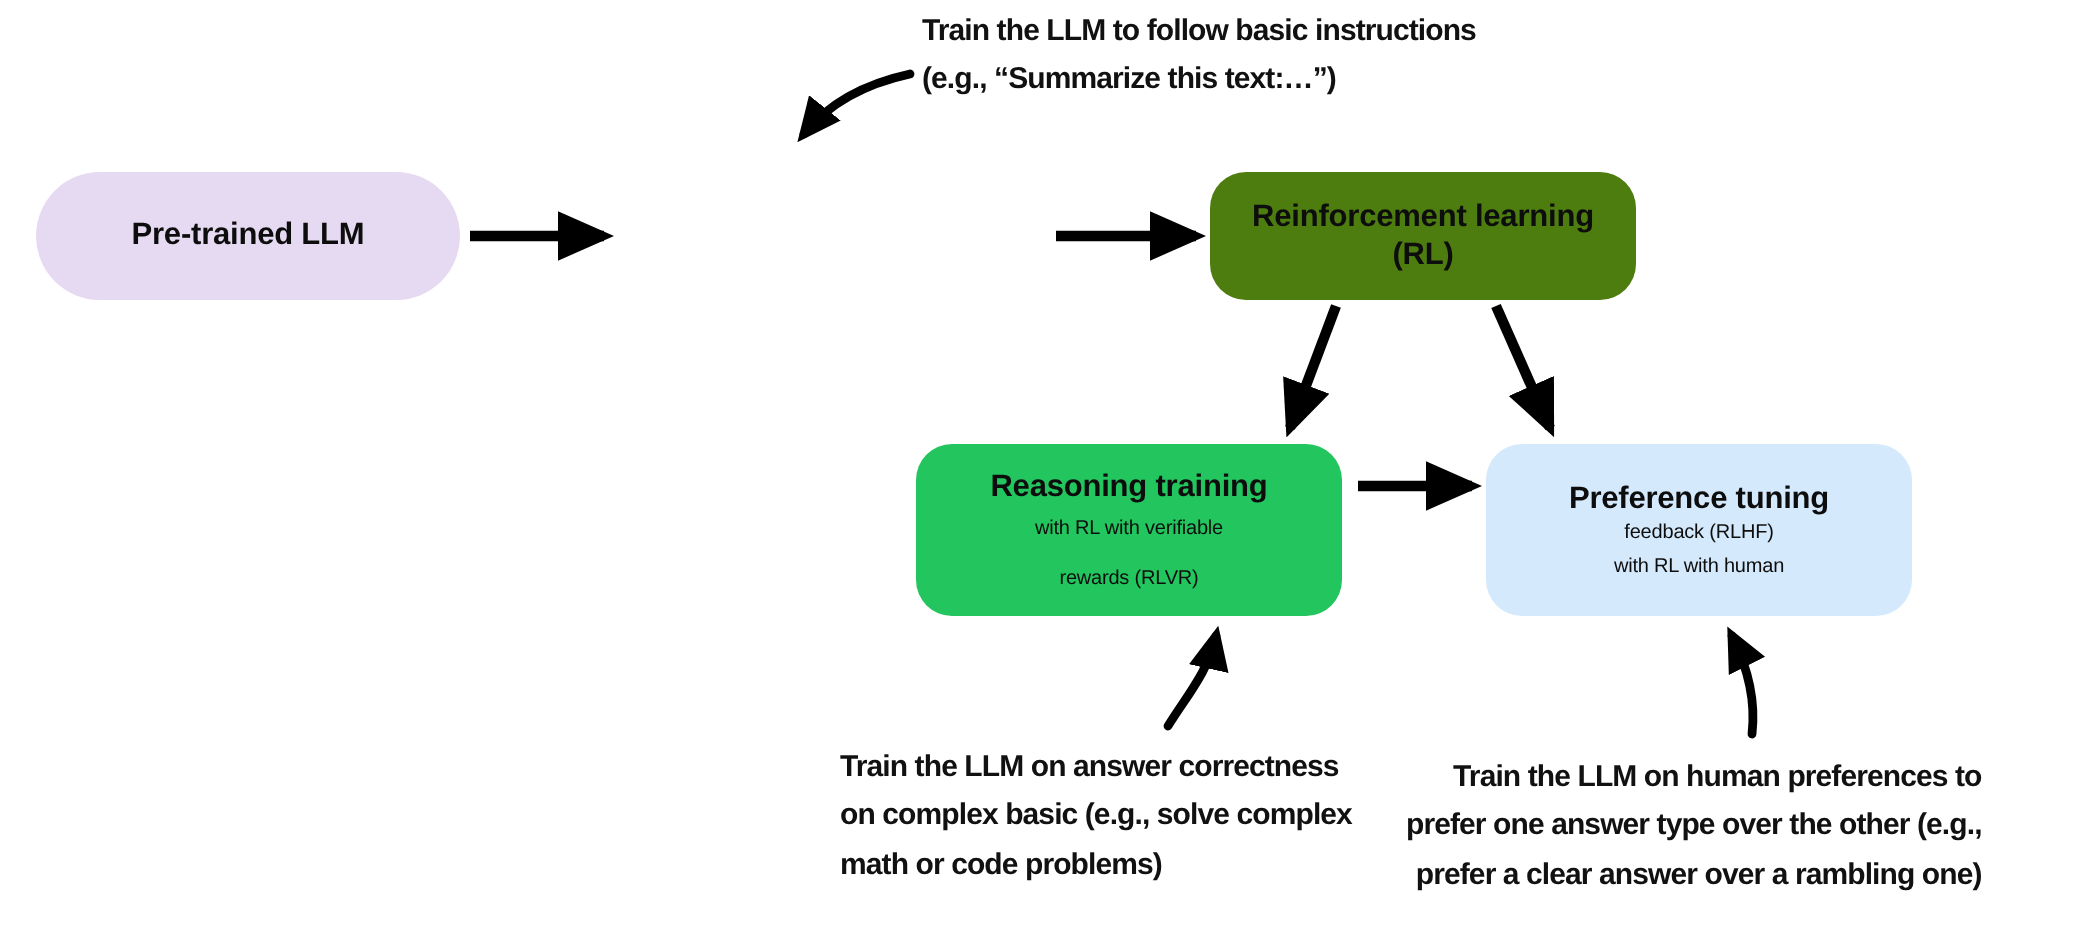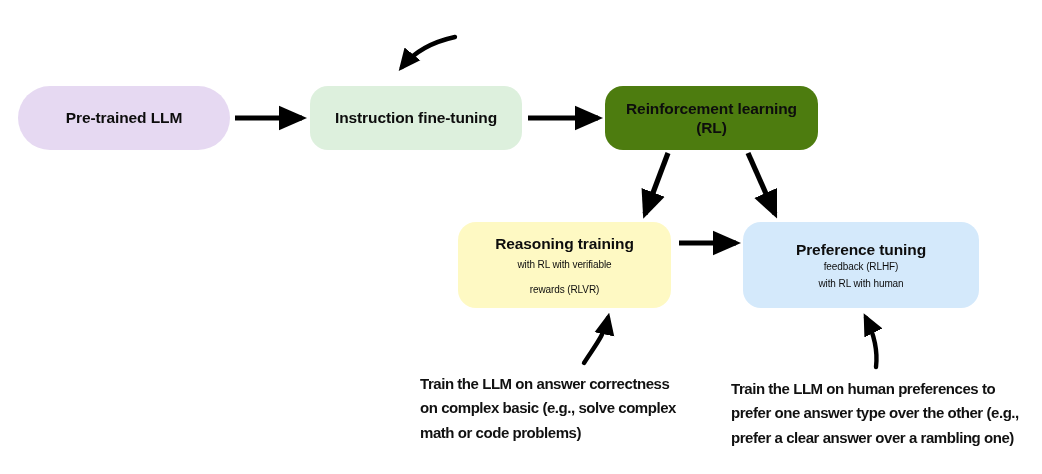--- a/index.html
+++ b/index.html
@@ -54,39 +54,39 @@
   #node-instruction {
     left: 310px; top: 86px; width: 212px; height: 64px;
     background: #ddf0dd;
   }
   #node-rl {
     left: 605px; top: 86px; width: 213px; height: 64px;
     background: #4d7c0f;
   }
   #node-reasoning {
     left: 458px; top: 222px; width: 213px; height: 86px;
-    background: #fef9c3;
+    background: #22c55e;
   }
   #node-preference {
-    left: 743px; top: 222px; width: 236px; height: 86px;
+    left: 743px; top: 222px; width: 213px; height: 86px;
     background: #d4e9fb;
   }
   .annotation {
     position: absolute;
     font-family: "Liberation Sans", sans-serif;
     font-weight: bold;
     font-size: 15px;
     color: #111111;
     line-height: 1.62;
     letter-spacing: -0.45px;
     white-space: nowrap;
   }
   #ann-top { left: 461px; top: 4px; }
   #ann-reasoning { left: 402px; top: 372px; margin-left: 18px; }
-  #ann-preference { left: 731px; top: 377px; }
+  #ann-preference { left: 703px; top: 377px; text-align: right; }
   .ann-line { display: block; }
   svg.arrows {
     position: absolute;
     left: 0; top: 0;
     width: 1042px;
     height: 474px;
     pointer-events: none;
   }
 </style>
 </head>
@@ -118,41 +118,42 @@
 
     <path d="M 584 363 C 594 347, 604 336, 608 318" fill="none" stroke="#000000" stroke-width="4.4" stroke-linecap="round" marker-end="url(#ah-curve)"></path>
 
     <path d="M 876 367 C 878 350, 874 334, 866 318" fill="none" stroke="#000000" stroke-width="4.4" stroke-linecap="round" marker-end="url(#ah-curve)"></path>
   </svg>
 
   <div class="node" id="node-pretrained">
     <span class="node-title">Pre-trained LLM</span>
   </div>
 
-  <div class="node" id="node-instruction">
-    <span class="node-title">Instruction fine-tuning</span>
-  </div>
 
   <div class="node" id="node-rl">
     <span class="node-title">Reinforcement learning</span>
     <span class="node-title">(RL)</span>
   </div>
 
   <div class="node" id="node-reasoning">
     <span class="node-title">Reasoning training</span>
     <span class="node-sub">with RL with verifiable</span>
     <span class="node-sub" style="margin-top:12px">rewards (RLVR)</span>
   </div>
 
   <div class="node" id="node-preference">
     <span class="node-title">Preference tuning</span>
     <span class="node-sub" style="margin-top:0">feedback (RLHF)</span>
     <span class="node-sub">with RL with human</span>
   </div>
 
+  <div class="annotation" id="ann-top">
+    <span class="ann-line">Train the LLM to follow basic instructions</span>
+    <span class="ann-line">(e.g., “Summarize this text:…”)</span>
+  </div>
 
   <div class="annotation" id="ann-reasoning">
     <span class="ann-line">Train the LLM on answer correctness</span>
     <span class="ann-line">on complex basic (e.g., solve complex</span>
     <span class="ann-line">math or code problems)</span>
   </div>
 
   <div class="annotation" id="ann-preference">
     <span class="ann-line">Train the LLM on human preferences to</span>
     <span class="ann-line">prefer one answer type over the other (e.g.,</span>

